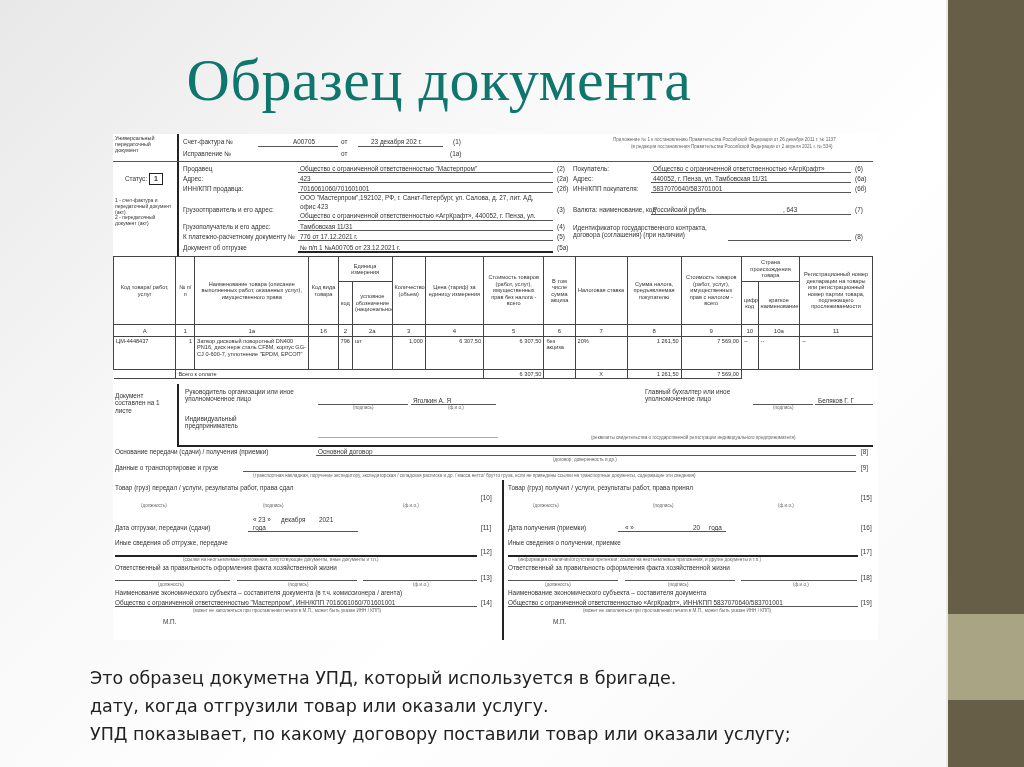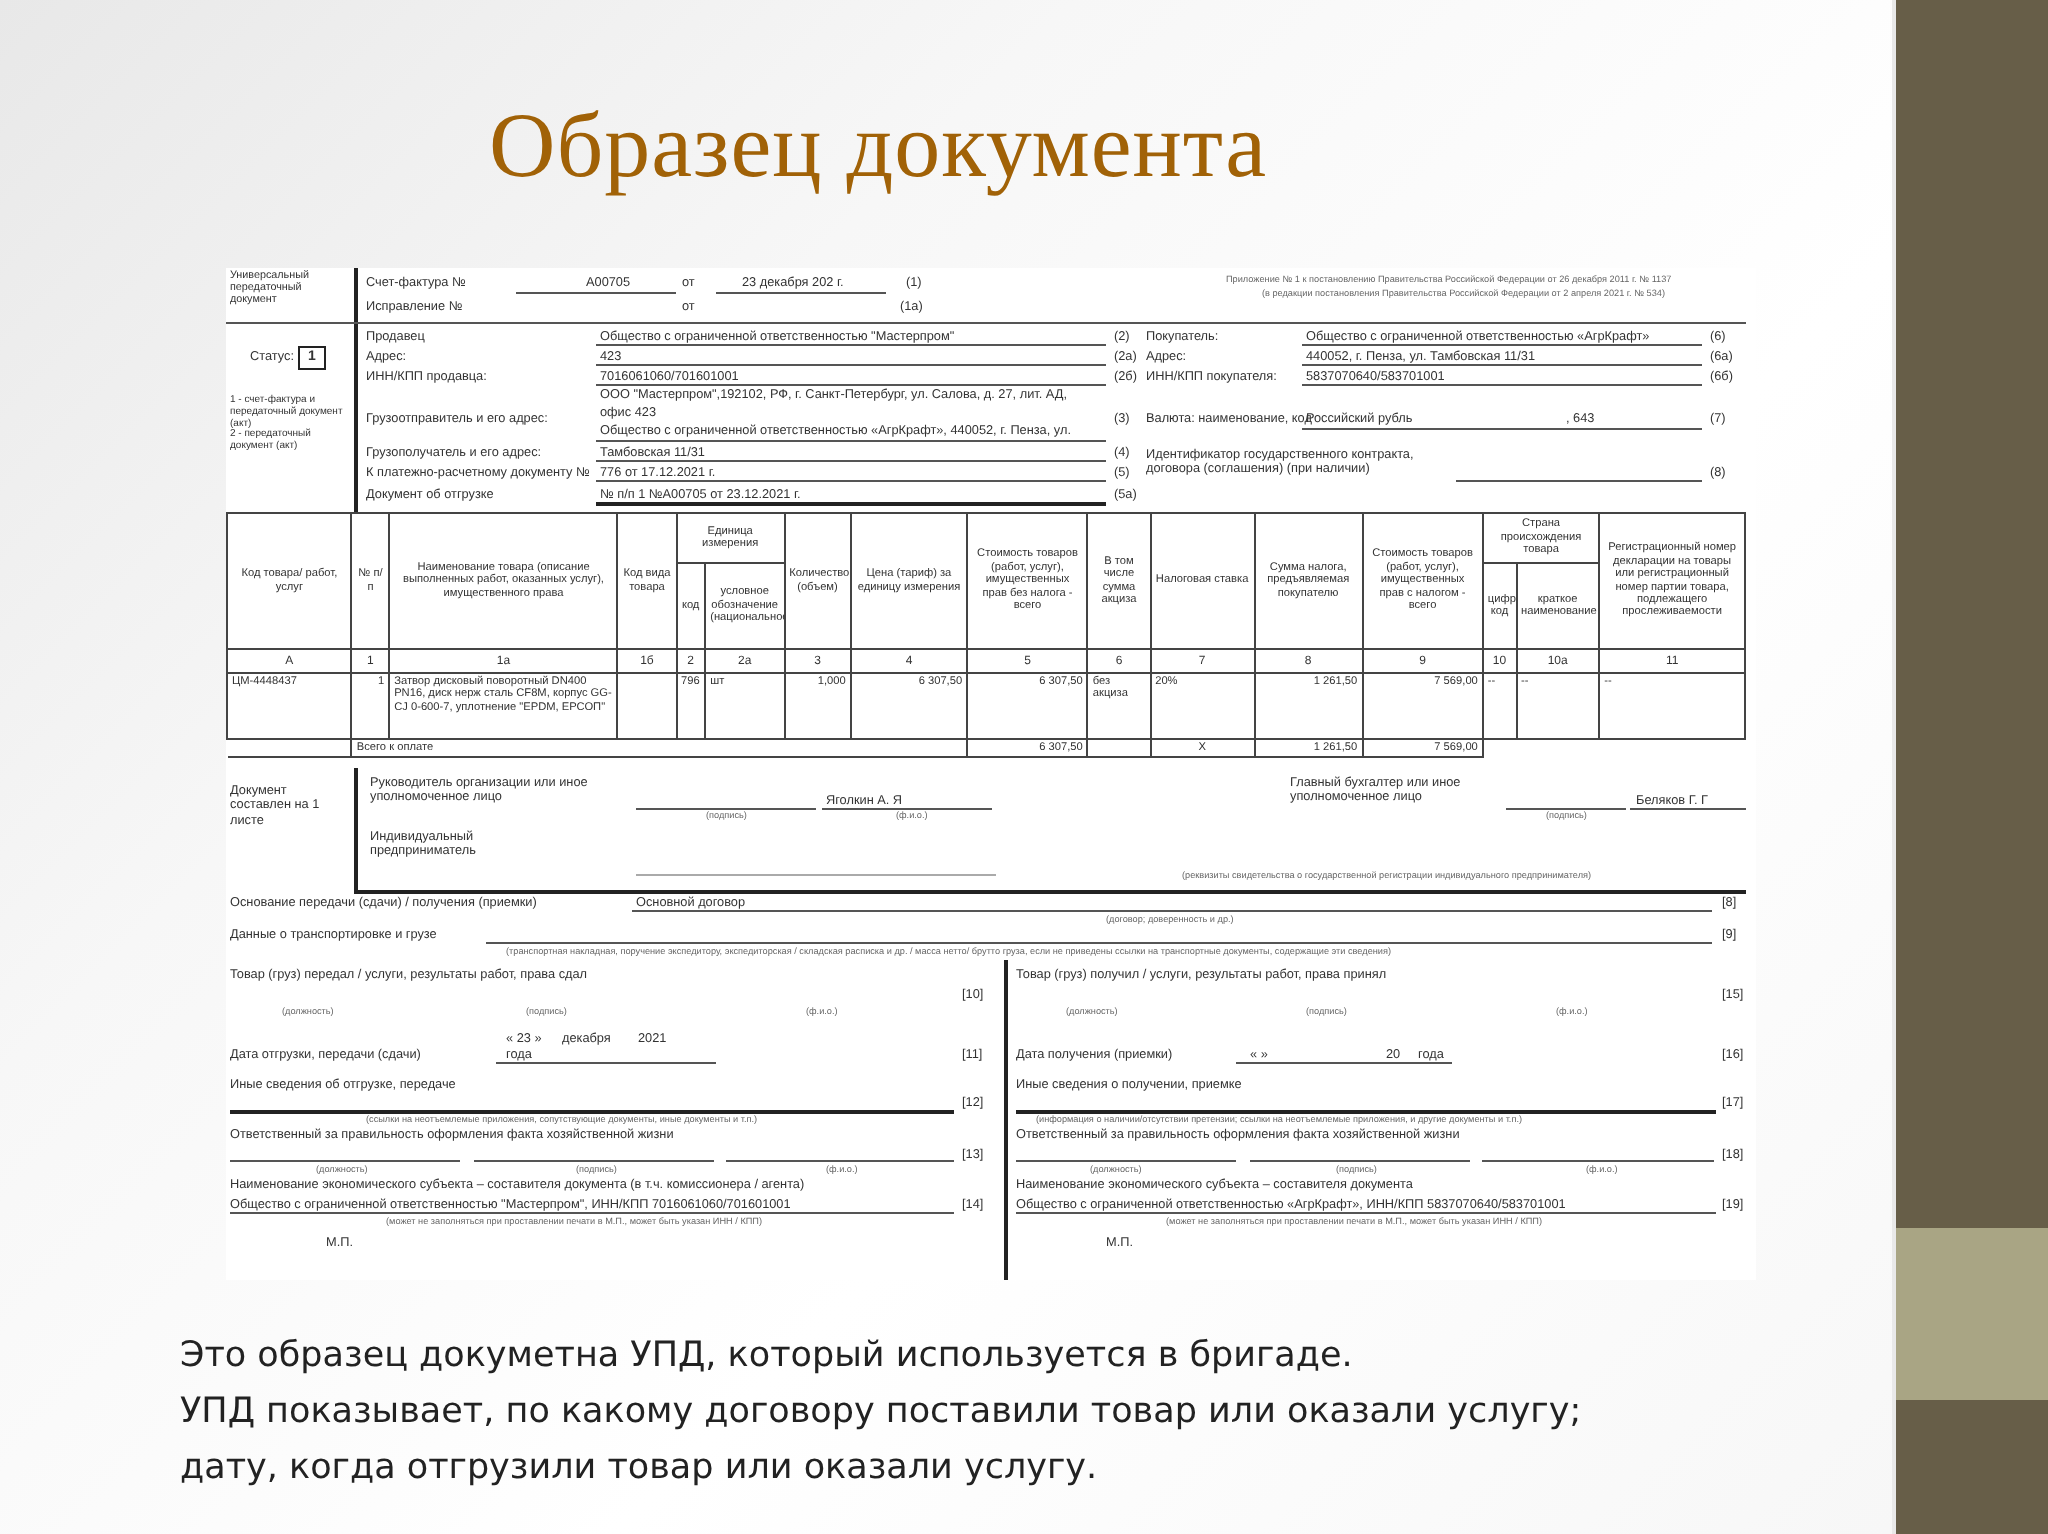--- a/index.html
+++ b/index.html
@@ -7,21 +7,21 @@
     width:1024px; height:767px; overflow:hidden; position:relative;
     background: linear-gradient(135deg, #e8e8e8 0%, #f7f7f7 30%, #ffffff 60%, #f6f6f6 100%);
     font-family: "Liberation Sans", sans-serif;
   }
   .sidebar { position:absolute; left:948px; top:0; width:76px; height:767px; background:#675e48; }
   .sidebar-accent { position:absolute; left:0; top:614px; width:76px; height:86px; background:#a9a584; }
   .sidebar-edge { position:absolute; left:946px; top:0; width:2px; height:767px; background:#e9e9e9; }
 
   .title {
     position:absolute; left:0; top:46px; width:878px; text-align:center;
-    font-family:"Liberation Serif", serif; font-size:46px; color:#a16207; letter-spacing:0.5px;
+    font-family:"Liberation Serif", serif; font-size:60px; color:#0f766e; letter-spacing:0.5px;
   }
 
   .doc {
     position:absolute; left:113px; top:134px; width:765px; height:506px;
     background:#fff; font-family:"Liberation Sans", sans-serif; color:#333;
     font-size:6.4px; line-height:1.15; overflow:hidden;
   }
   .doc .abs { position:absolute; white-space:nowrap; }
   .doc .hl { position:absolute; height:1px; background:#555; }
   .doc .hl.thick { height:2px; background:#222; }
@@ -312,15 +312,15 @@
   <div class="abs" style="left:395px;top:455px;">Наименование экономического субъекта – составителя документа</div>
   <div class="abs" style="left:395px;top:465px;">Общество с ограниченной ответственностью «АгрКрафт», ИНН/КПП 5837070640/583701001</div>
   <div class="hl" style="left:395px;top:472px;width:350px;"></div>
   <div class="abs" style="left:748px;top:465px;">[19]</div>
   <div class="abs small" style="left:470px;top:474px;">(может не заполняться при проставлении печати в М.П., может быть указан ИНН / КПП)</div>
   <div class="abs" style="left:440px;top:484px;">М.П.</div>
 </div>
 
 <div class="caption">
   <div>Это образец докуметна УПД, который используется в бригаде.</div>
+  <div>дату, когда отгрузили товар или оказали услугу.</div>
   <div>УПД  показывает, по какому договору поставили товар или оказали услугу;</div>
-  <div>дату, когда отгрузили товар или оказали услугу.</div>
 </div>
 
 </body></html>

